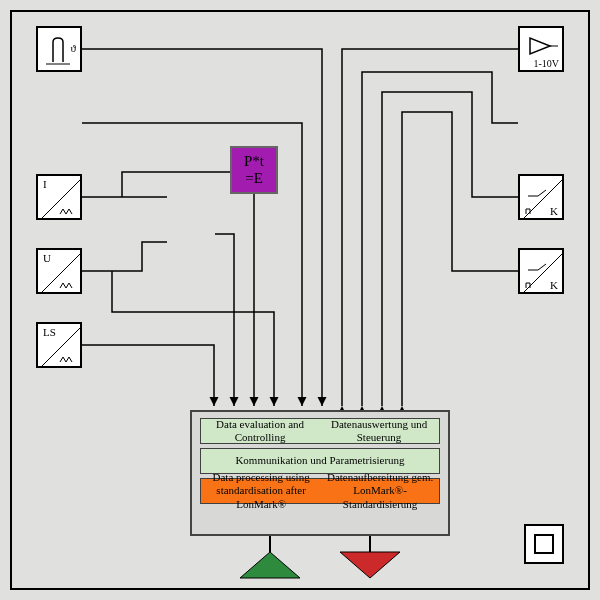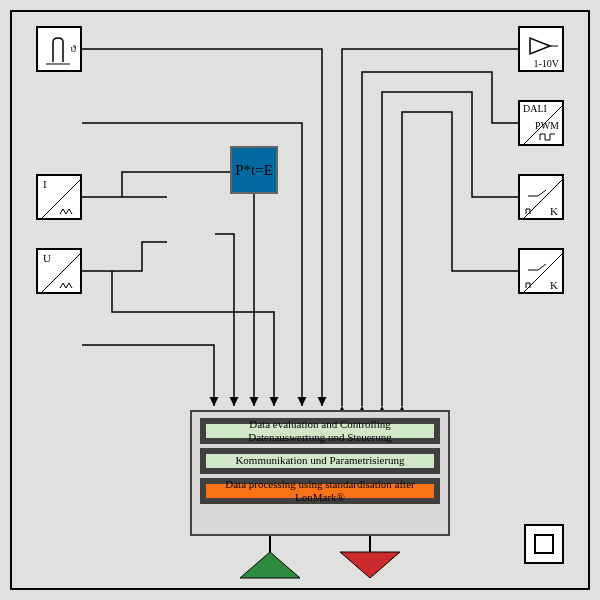--- a/index.html
+++ b/index.html
@@ -1,22 +1,22 @@
 <!DOCTYPE html>
 <html><head>
 <meta charset="utf-8">
 <style>
   html,body{margin:0;padding:0}
   body{background:#e0e0de;width:600px;height:600px;position:relative;font-family:Georgia,serif}
   .frame{position:absolute;left:10px;top:10px;right:10px;bottom:10px;border:2px solid #000}
   .box{position:absolute;border:2px solid #000;background:#fff;box-sizing:border-box}
   .lbl{position:absolute;font-size:11px;color:#000}
-  .proc{position:absolute;border:2px solid #666;background:#0369a1;box-sizing:border-box;display:flex;flex-direction:row;justify-content:center;align-items:center;font-size:15px}
+  .proc{position:absolute;border:2px solid #666;background:#a21caf;box-sizing:border-box;display:flex;flex-direction:column;justify-content:center;align-items:center;font-size:15px}
   .unit{position:absolute;border:2px solid #444;box-sizing:border-box}
-  .layer{position:absolute;left:8px;right:8px;border:6px solid #404040;box-sizing:border-box;display:flex;flex-direction:column;align-items:center;justify-content:center;font-size:11px;text-align:center;line-height:1.2}
+  .layer{position:absolute;left:8px;right:8px;border:1px solid #404040;box-sizing:border-box;display:flex;flex-direction:row;align-items:center;justify-content:center;font-size:11px;text-align:center;line-height:1.2}
   .green{background:#d0e8c8}
   .yellow{background:#f97316}
   svg{position:absolute;left:0;top:0}
 </style>
 </head>
 <body>
 
 <div class="frame">
 
   <div class="box" style="left:24px;top:14px;width:46px;height:46px">
@@ -37,37 +37,36 @@
   </div>
 
   <div class="box" style="left:24px;top:236px;width:46px;height:46px">
     <svg width="46" height="46">
         <line x1="2" y1="44" x2="44" y2="2" stroke="#000"></line>
         <text x="5" y="12" font-size="11" font-family="Georgia">U</text>
         <path d="M22 38 l3 -5 l3 5 l3 -5 l3 5" fill="none" stroke="#000"></path>
       </svg>
   </div>
 
+  <div class="box" style="left:24px;top:310px;width:46px;height:46px">
+    <svg width="46" height="46">
+        <line x1="2" y1="44" x2="44" y2="2" stroke="#000"></line>
+        <text x="5" y="12" font-size="11" font-family="Georgia">LS</text>
+        <path d="M22 38 l3 -5 l3 5 l3 -5 l3 5" fill="none" stroke="#000"></path>
+      </svg>
+  </div>
 
   <div class="box" style="right:24px;top:14px;width:46px;height:46px">
     <svg width="46" height="46">
         <polygon points="10,10 10,26 30,18" fill="none" stroke="#000" stroke-width="1.5"></polygon>
         <line x1="30" y1="18" x2="38" y2="18" stroke="#000"></line>
       </svg>
     <span class="lbl" style="right:3px;bottom:1px;font-size:10px">1-10V</span>
   </div>
 
-  <div class="box" style="right:24px;top:88px;width:46px;height:46px">
-    <span class="lbl" style="left:3px;top:1px;font-size:10px">DALI</span>
-    <svg width="46" height="46">
-        <line x1="2" y1="44" x2="44" y2="2" stroke="#000"></line>
-        <path d="M20 38 l0 -6 l5 0 l0 6 l5 0 l0 -6 l5 0" fill="none" stroke="#000"></path>
-      </svg>
-    <span class="lbl" style="right:3px;top:18px;font-size:10px">PWM</span>
-  </div>
 
   <div class="box" style="right:24px;top:162px;width:46px;height:46px">
     <svg width="46" height="46">
         <line x1="2" y1="44" x2="44" y2="2" stroke="#000"></line>
         <path d="M8 20 L18 20 L26 14" fill="none" stroke="#000"></path>
         <path d="M6 38 l0 -5 l4 0 l0 5" fill="none" stroke="#000"></path>
       </svg>
     <span class="lbl" style="right:4px;bottom:1px">K</span>
   </div>
 
@@ -119,20 +118,21 @@
   <div class="unit" style="left:178px;top:398px;width:260px;height:126px;background:#d8d8d6">
     <div class="layer green" style="top:6px;height:26px">
       <span>Data evaluation and Controlling</span>
       <span>Datenauswertung und Steuerung</span>
     </div>
     <div class="layer green" style="top:36px;height:26px">
       <span>Kommunikation und Parametrisierung</span>
     </div>
     <div class="layer yellow" style="top:66px;height:26px">
       <span>Data processing using standardisation after LonMark®</span>
+      <span>Datenaufbereitung gem. LonMark®-Standardisierung</span>
     </div>
   </div>
 
   <svg width="576" height="576" style="pointer-events:none">
     <g stroke="#000" stroke-width="2">
       <line x1="258" y1="524" x2="258" y2="540"></line>
       <line x1="358" y1="524" x2="358" y2="540"></line>
     </g>
     <polygon points="258,540 228,566 288,566" fill="#2e8b3d" stroke="#000"></polygon>
     <polygon points="358,566 328,540 388,540" fill="#cc2a2a" stroke="#000"></polygon>

